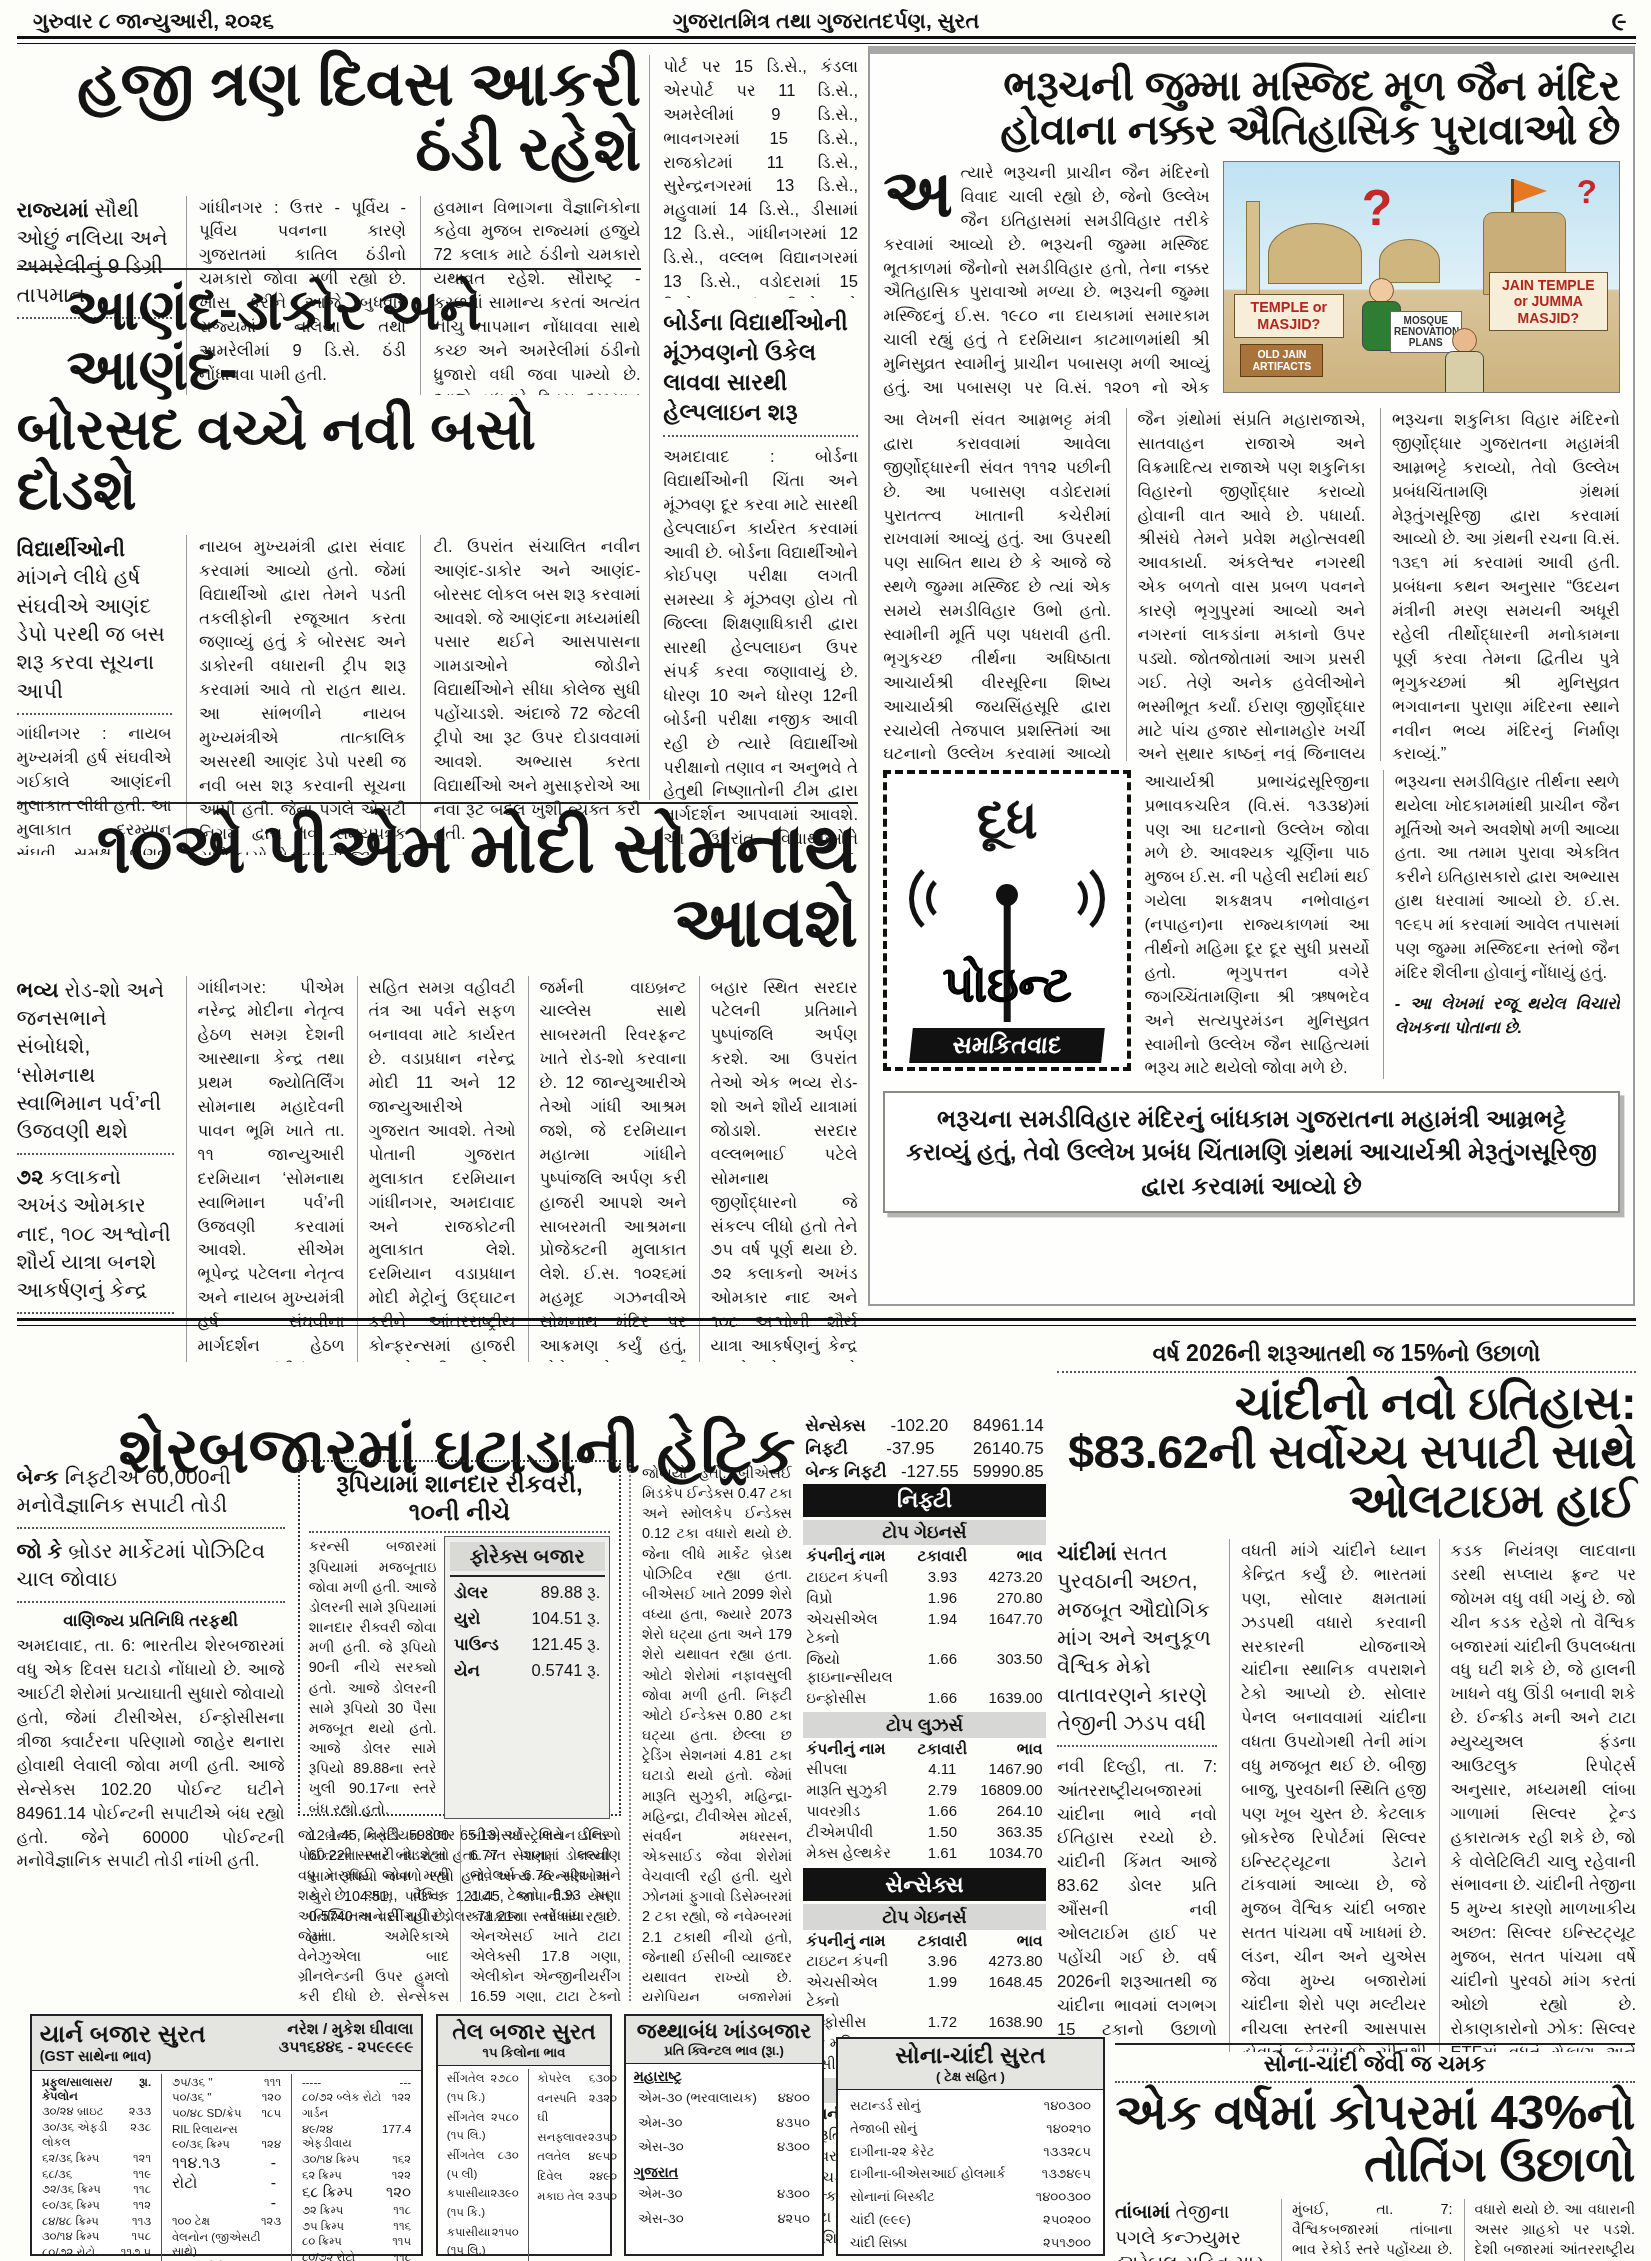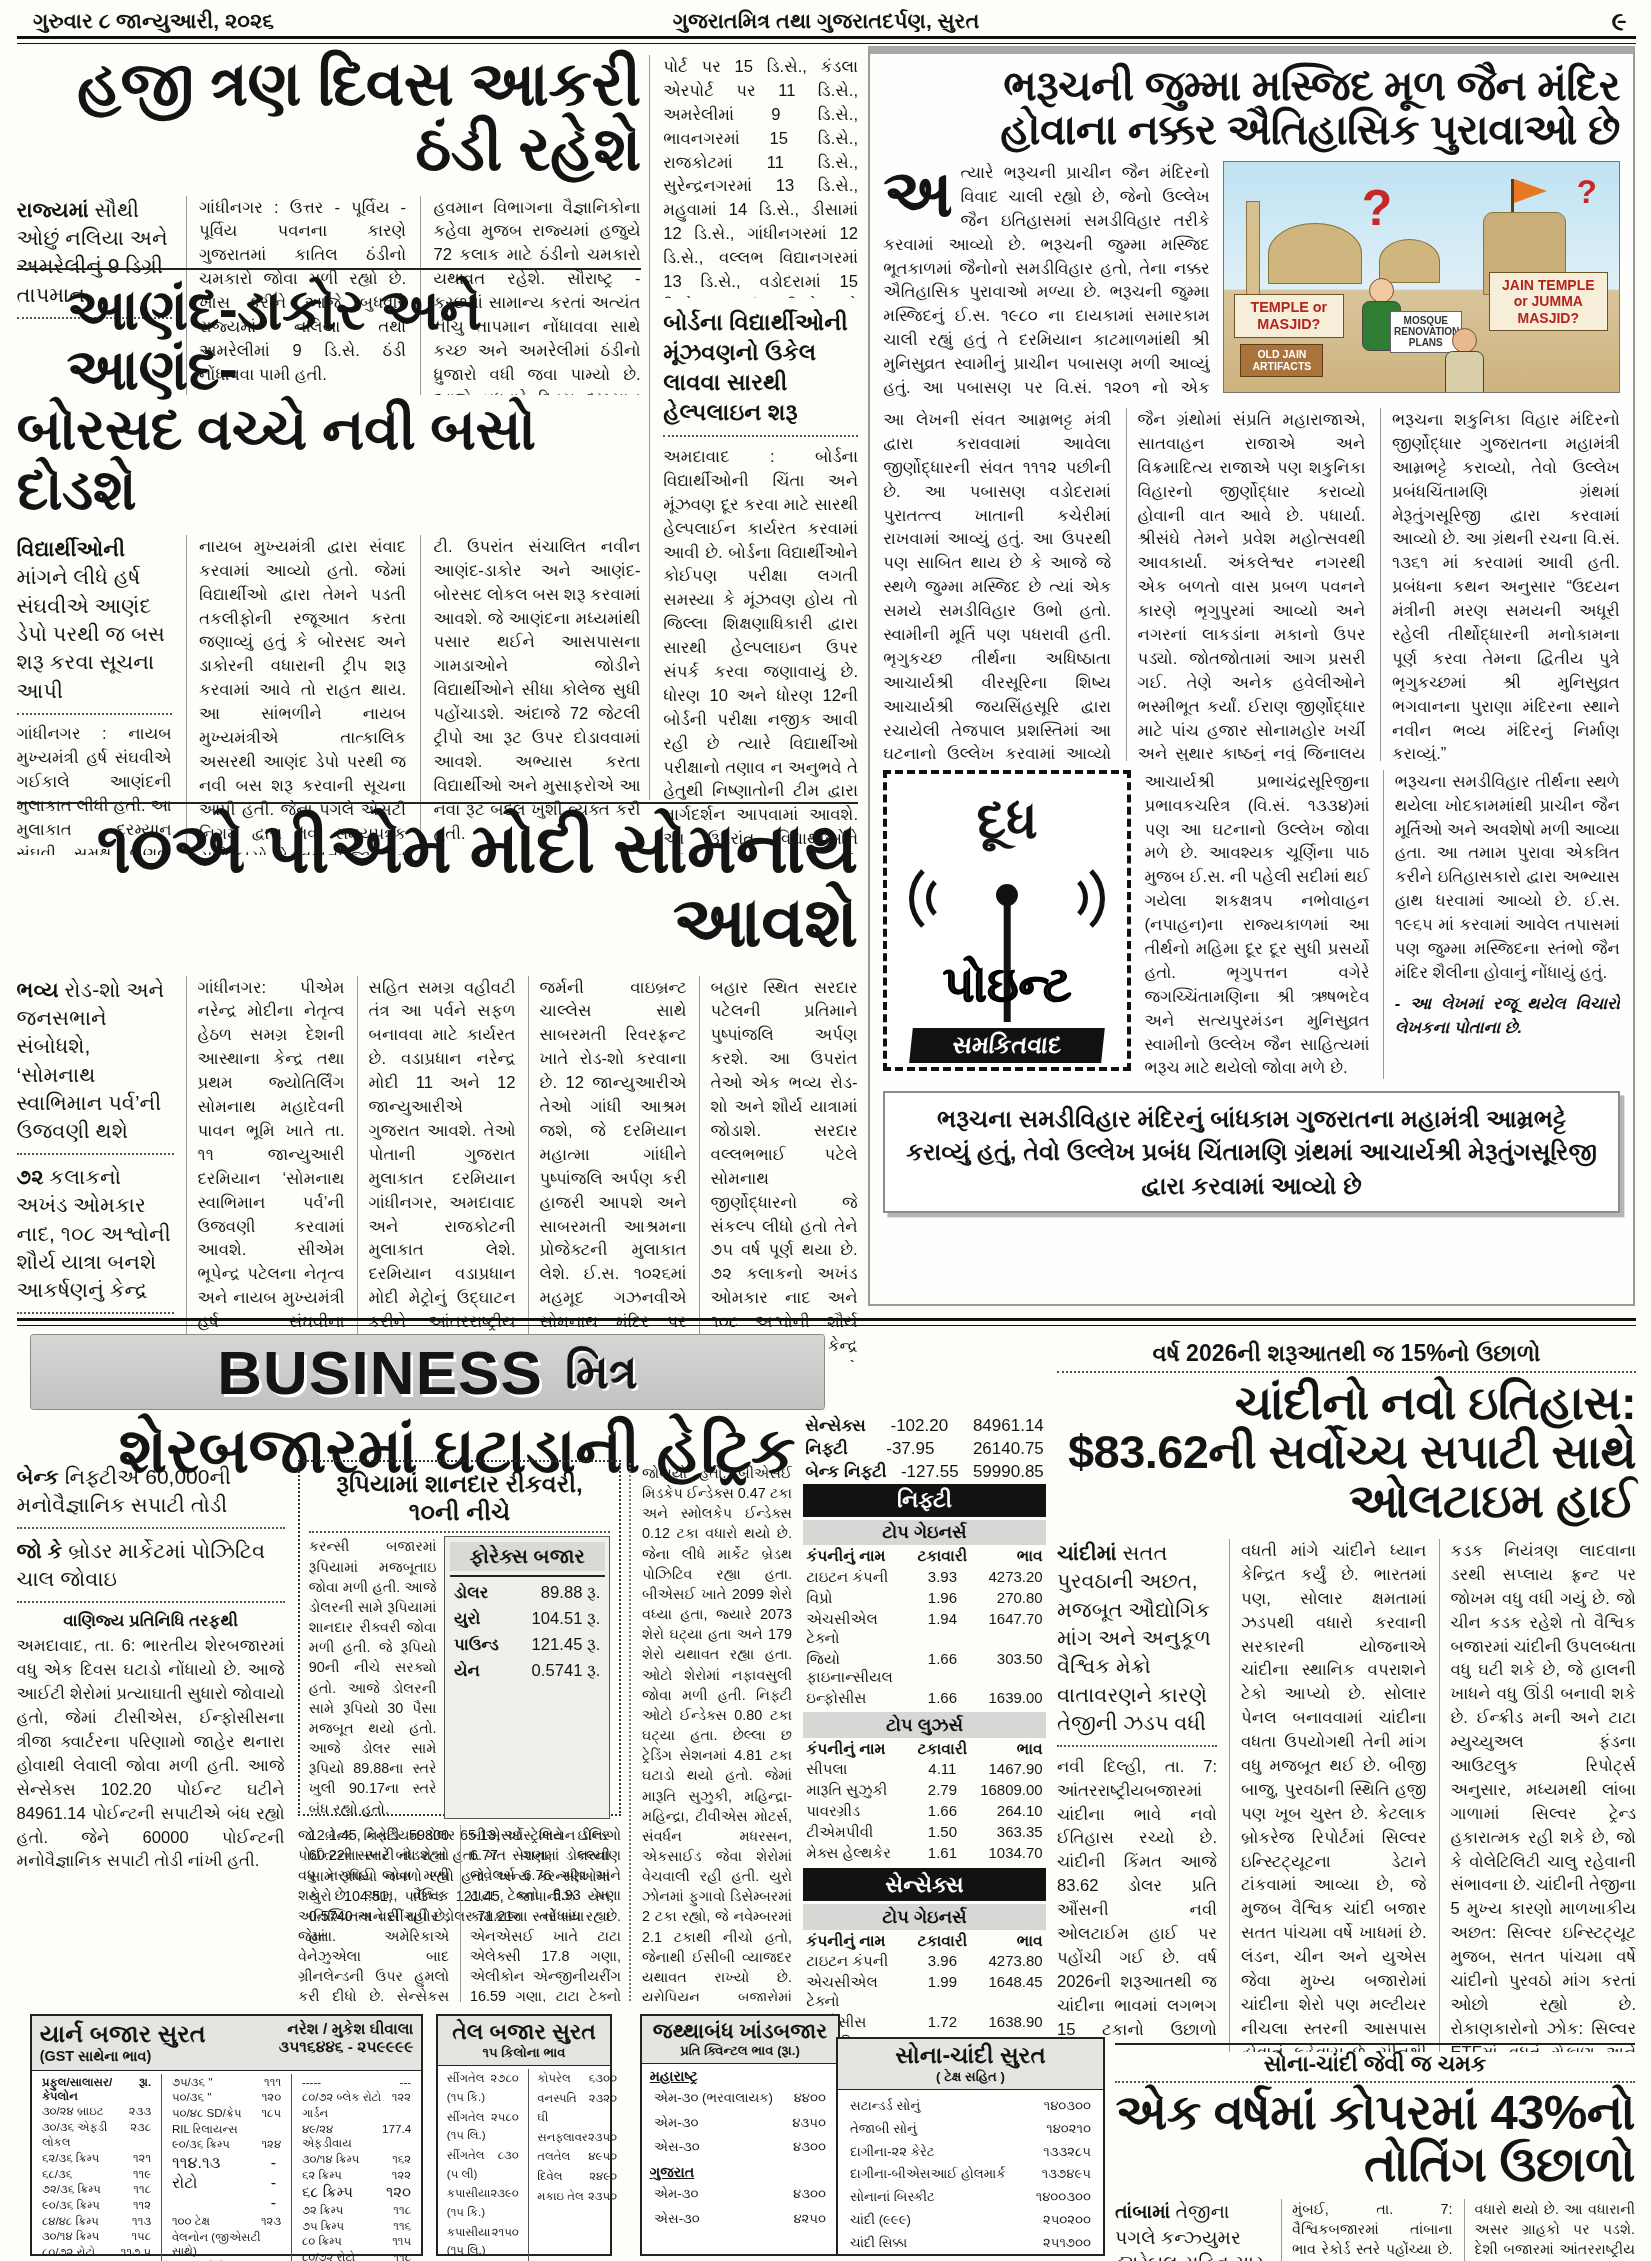--- a/index.html
+++ b/index.html
@@ -179,24 +179,20 @@
         <span>ભરૂચના સમડીવિહાર તીર્થના સ્થળે થયેલા ખોદકામમાંથી પ્રાચીન જૈન મૂર્તિઓ અને અવશેષો મળી આવ્યા હતા. આ તમામ પુરાવા એકત્રિત કરીને ઇતિહાસકારો દ્વારા અભ્યાસ હાથ ધરવામાં આવ્યો છે. ઈ.સ. ૧૯૬૫ માં કરવામાં આવેલ તપાસમાં પણ જુમ્મા મસ્જિદના સ્તંભો જૈન મંદિર શૈલીના હોવાનું નોંધાયું હતું.</span>
         <div style="font-weight:800;font-style:italic;margin-top:7.7px;">- આ લેખમાં રજૂ થયેલ વિચારો લેખકના પોતાના છે.</div>
       </div>
     </div>
 
     <div class="footerbox" style="margin-top:12px;">ભરૂચના સમડીવિહાર મંદિરનું બાંધકામ ગુજરાતના મહામંત્રી આમ્રભટ્ટે કરાવ્યું હતું, તેવો ઉલ્લેખ પ્રબંધ ચિંતામણિ ગ્રંથમાં આચાર્યશ્રી મેરૂતુંગસૂરિજી દ્વારા કરવામાં આવ્યો છે</div>
   </div>
 
   <div class="abs dbl-rule" style="left:16.6px;top:1318px;width:1619px;"></div>
 
-  <div class="abs banner" style="left:30px;top:1334px;width:795px;height:76px;">
-    <span class="en">BUSINESS</span>
-    <span class="gu2">મિત્ર</span>
-  </div>
 
   <div class="abs headline" style="left:116px;top:1417px;width:679px;font-size:63px;">શેરબજારમાં ઘટાડાની હેટ્રિક</div>
 
   <div class="abs" style="left:16.6px;top:1463px;width:268px;height:538px;overflow:hidden;">
     <div class="subhead"><b>બેન્ક</b><span> નિફ્ટીએ 60,000ની મનોવૈજ્ઞાનિક સપાટી તોડી</span></div>
     <div class="dotted-rule"></div>
     <div class="subhead"><b>જો કે</b><span> બ્રોડર માર્કેટમાં પોઝિટિવ ચાલ જોવાઇ</span></div>
     <div class="dotted-rule"></div>
     <div style="text-align:center;font-weight:800;font-size:16.6px;margin:6.6px 0 3.3px;">વાણિજ્ય પ્રતિનિધિ તરફથી</div>
     <div class="body-txt">અમદાવાદ, તા. 6: ભારતીય શેરબજારમાં વધુ એક દિવસ ઘટાડો નોંધાયો છે. આજે આઈટી શેરોમાં પ્રત્યાઘાતી સુધારો જોવાયો હતો, જેમાં ટીસીએસ, ઈન્ફોસીસના ત્રીજા ક્વાર્ટરના પરિણામો જાહેર થનારા હોવાથી લેવાલી જોવા મળી હતી. આજે સેન્સેક્સ 102.20 પોઈન્ટ ઘટીને 84961.14 પોઈન્ટની સપાટીએ બંધ રહ્યો હતો. જેને 60000 પોઈન્ટની મનોવૈજ્ઞાનિક સપાટી તોડી નાંખી હતી.</div>
@@ -632,21 +628,21 @@
           </div>
             <div class="prow" style="font-size:11.6px;line-height:1.6;">
             <span>મકાઇ તેલ</span>
               <span>૨૩૫૦</span>
           </div>
           </div>
       </div>
     </div>
   </div>
 
-  <div class="abs btable" style="left:624px;top:2014px;width:200px;height:242px;margin-left:16px;">
+  <div class="abs btable" style="left:624px;top:2014px;width:200px;height:242px;">
     <div style="background:#e4e4e1;border-bottom:1.7px solid #222;text-align:center;padding:3.3px 0;">
       <div style="font-size:21px;font-weight:900;">જથ્થાબંધ ખાંડબજાર</div>
       <div style="font-size:13.2px;font-weight:700;">પ્રતિ ક્વિન્ટલ ભાવ (રૂા.)</div>
     </div>
     <div style="padding:4.4px 7.7px;">
       <div style="font-size:14.4px;font-weight:900;text-decoration:underline;">મહારાષ્ટ્ર</div>
       <div>
           <div class="prow" style="font-size:13.2px;line-height:1.8;">
           <span>એમ-૩૦ (ભરવાલાયક)</span>
             <span>૪૪૦૦</span>

